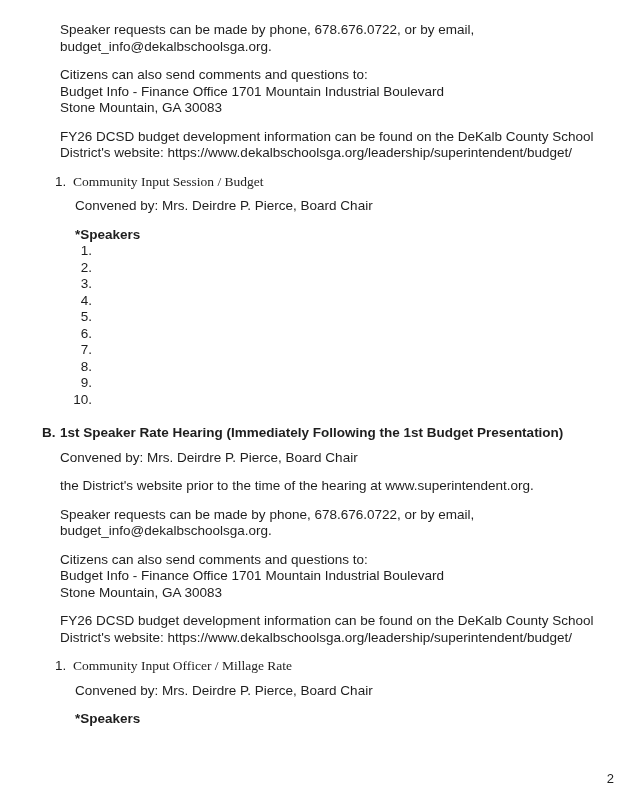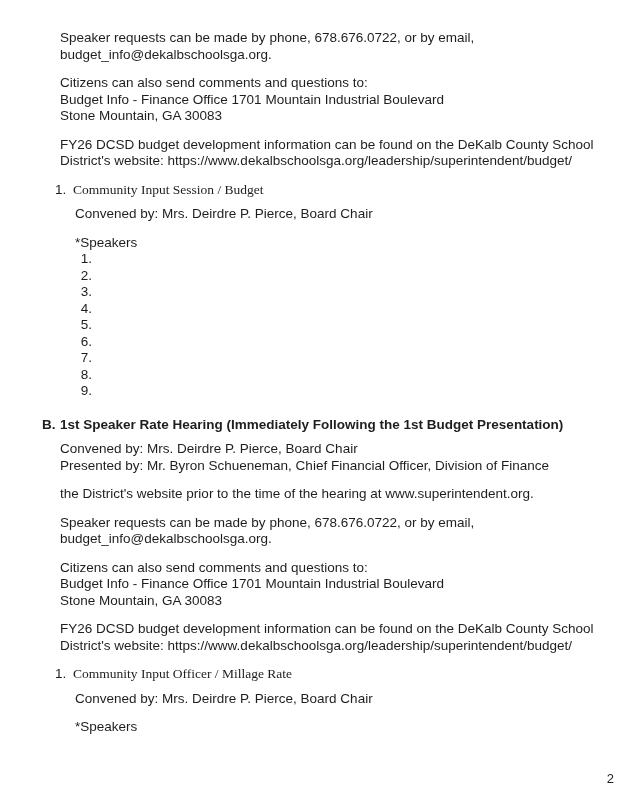--- a/index.html
+++ b/index.html
@@ -14,34 +14,34 @@
     color: #1e1e1e;
     overflow: hidden;
     -webkit-font-smoothing: antialiased;
   }
   .content {
     position: absolute;
     top: 22px;
     left: 60px;
     right: 28px;
   }
-  .para { margin: 8px 0 12px 0; }
+  .para { margin: 0 0 12px 0; }
   .line { display: block; }
 
   
   .item-row {
     display: flex;
     margin: 0 0 8px -5px;
   }
   .item-num { width: 18px; flex: none; }
   .item-title { flex: 1; font-family: Liberation Serif, serif; }
 
   
   .sub { margin-left: 15px; }
-  .speakers-label { font-weight: 400; margin-left: 15px; }
+  .speakers-label { font-weight: 700; margin-left: 15px; }
 
   
   .slots { margin: 0; }
   .slot-row { display: block; }
   .slot-num {
     display: inline-block;
     width: 32px;
     text-align: right;
   }
 
@@ -96,30 +96,30 @@
     <div class="slots sub">
       <span class="slot-row"><span class="slot-num">1.</span></span>
       <span class="slot-row"><span class="slot-num">2.</span></span>
       <span class="slot-row"><span class="slot-num">3.</span></span>
       <span class="slot-row"><span class="slot-num">4.</span></span>
       <span class="slot-row"><span class="slot-num">5.</span></span>
       <span class="slot-row"><span class="slot-num">6.</span></span>
       <span class="slot-row"><span class="slot-num">7.</span></span>
       <span class="slot-row"><span class="slot-num">8.</span></span>
       <span class="slot-row"><span class="slot-num">9.</span></span>
+      <span class="slot-row"><span class="slot-num">10.</span></span>
     </div>
 
     <div class="section-heading">
       <span class="section-label">B.</span>
       <span class="section-title">1st Speaker Rate Hearing (Immediately Following the 1st Budget Presentation)</span>
     </div>
 
     <p class="para">
       <span class="line">Convened by: Mrs. Deirdre P. Pierce, Board Chair</span>
-      <span class="line">Presented by: Mr. Byron Schueneman, Chief Financial Officer, Division of Finance</span>
     </p>
 
     <p class="para">
       <span class="line">the District's website prior to the time of the hearing at www.superintendent.org.</span>
     </p>
 
     <p class="para">
       <span class="line">Speaker requests can be made by phone, 678.676.0722, or by email,</span>
       <span class="line">budget_info@dekalbschoolsga.org.</span>
     </p>

